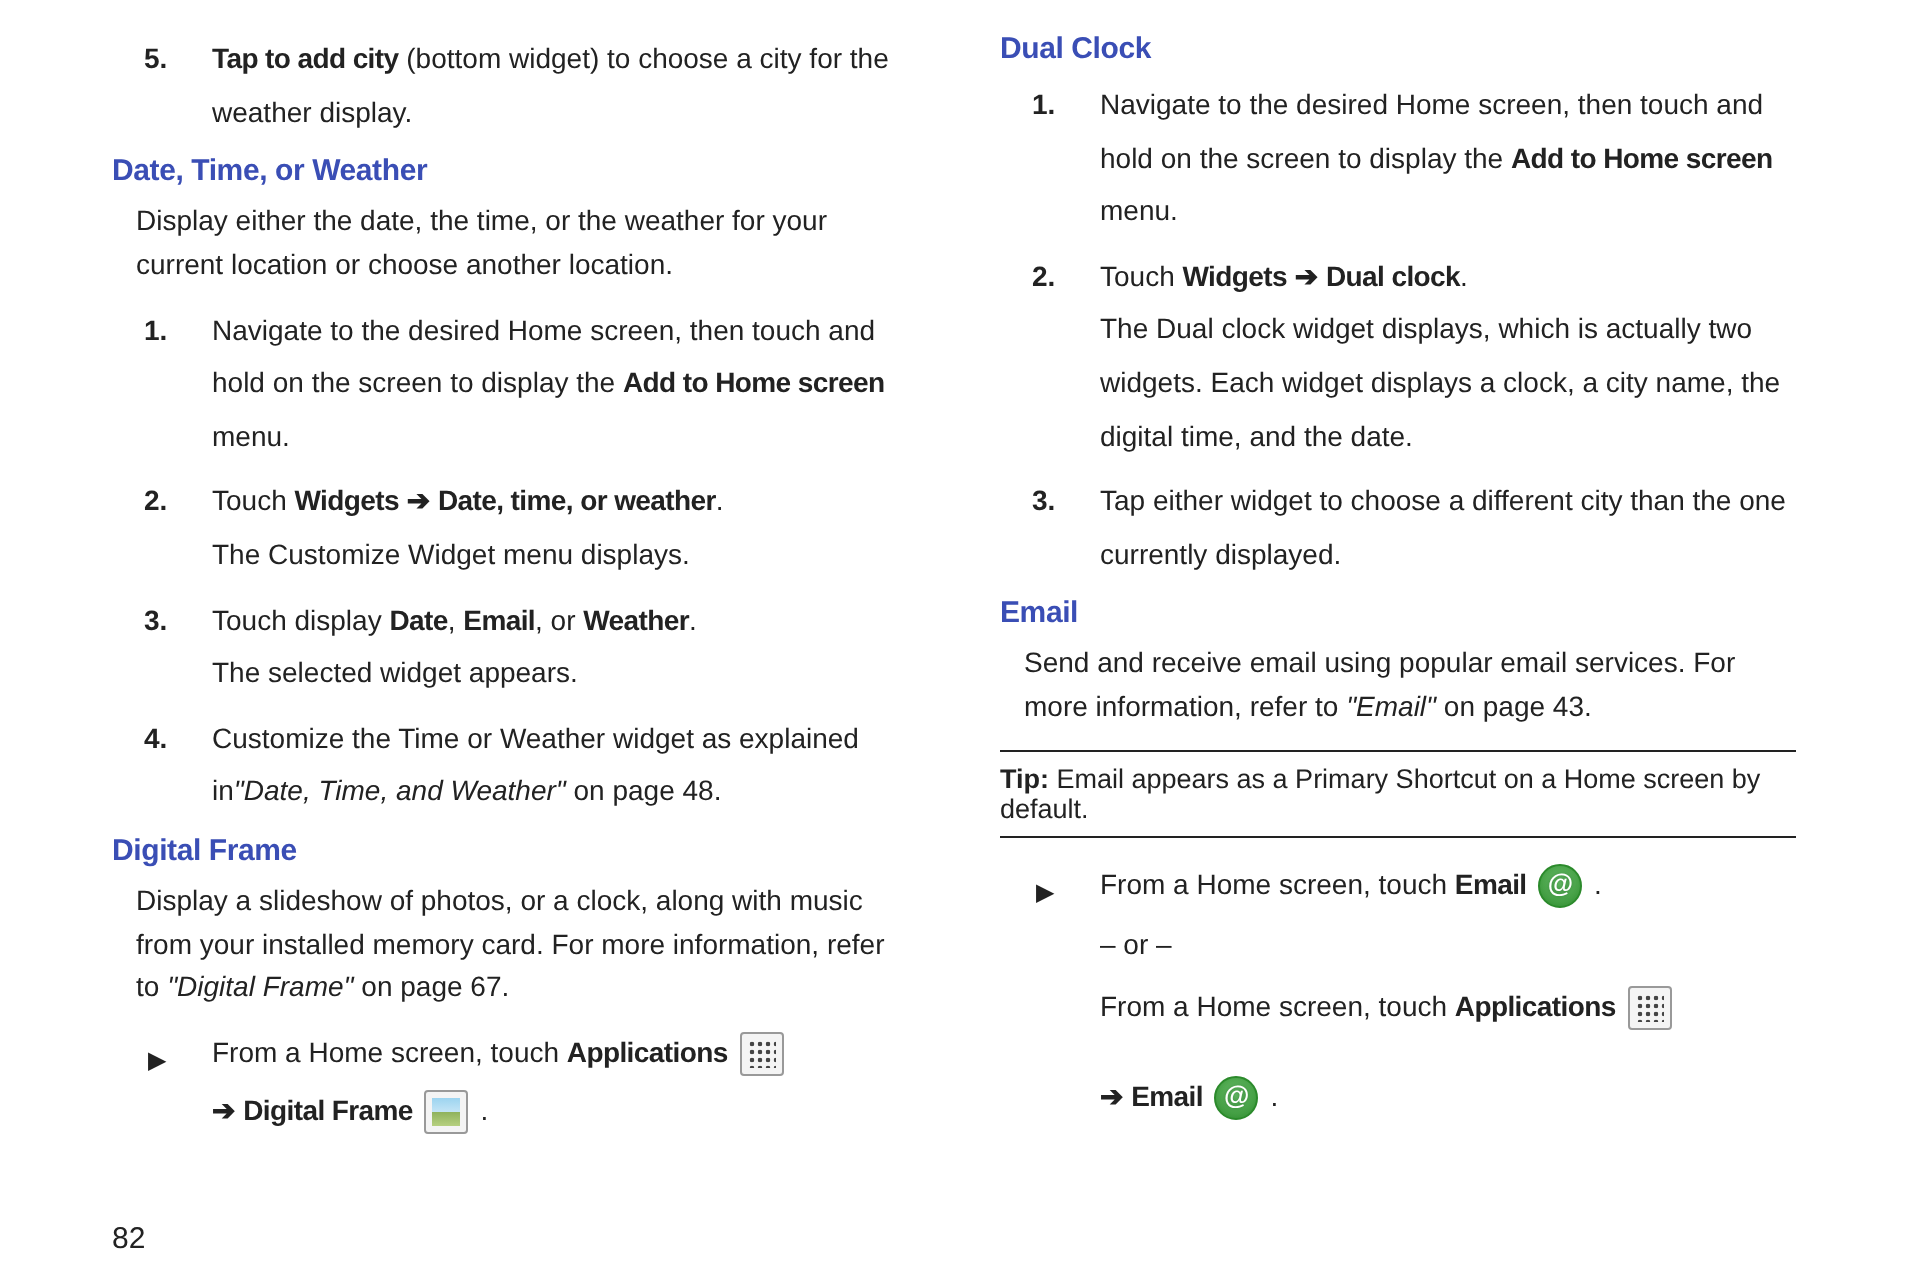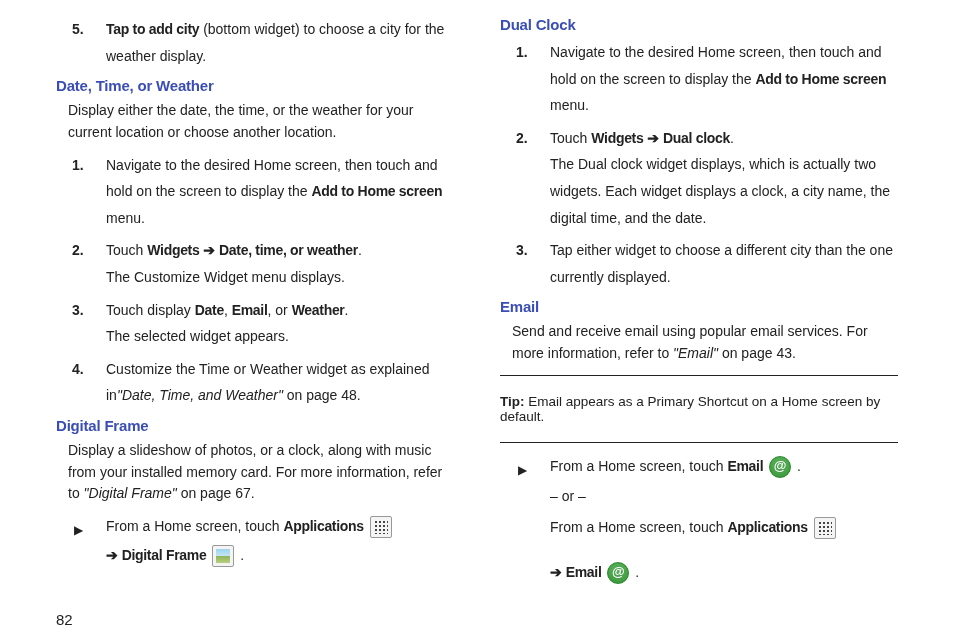--- a/index.html
+++ b/index.html
@@ -61,21 +61,21 @@
     left: 2px;
     top: 6px;
     font-size: 12px;
   }
   .bold-cond { font-weight: 700; font-stretch: condensed; letter-spacing: -0.3px; }
   .italic { font-style: italic; }
   .arrow-glyph { font-weight: 700; }
   .tip-box {
     border-top: 1px solid #222;
     border-bottom: 1px solid #222;
-    padding: 18px 0;
+    padding: 6px 0;
     margin: 10px 0 10px 0;
     font-size: 13.5px;
   }
   .tip-label { font-weight: 700; }
   .icon {
     display: inline-block;
     vertical-align: middle;
     width: 22px;
     height: 22px;
     margin: 0 2px;

